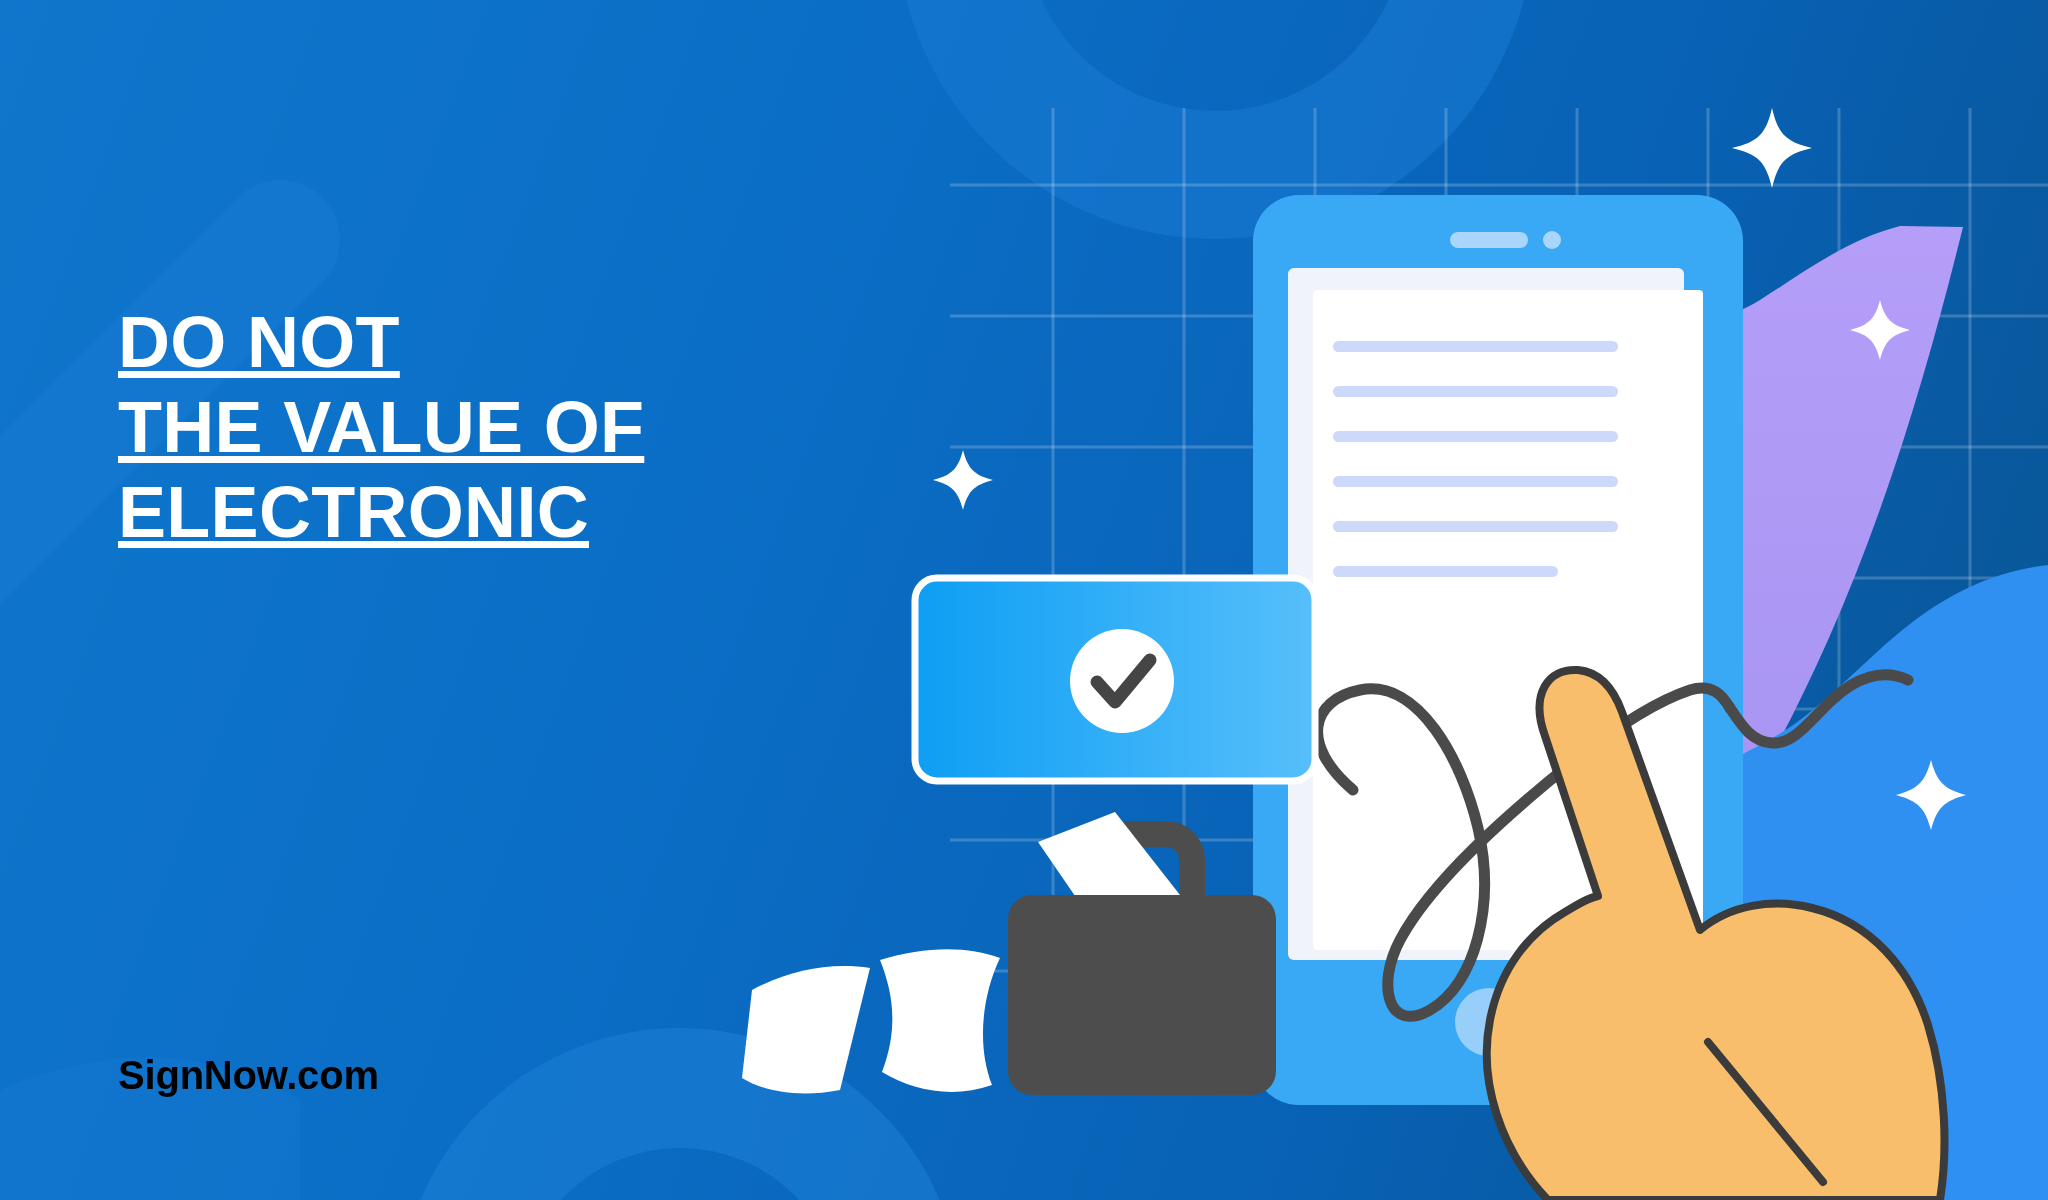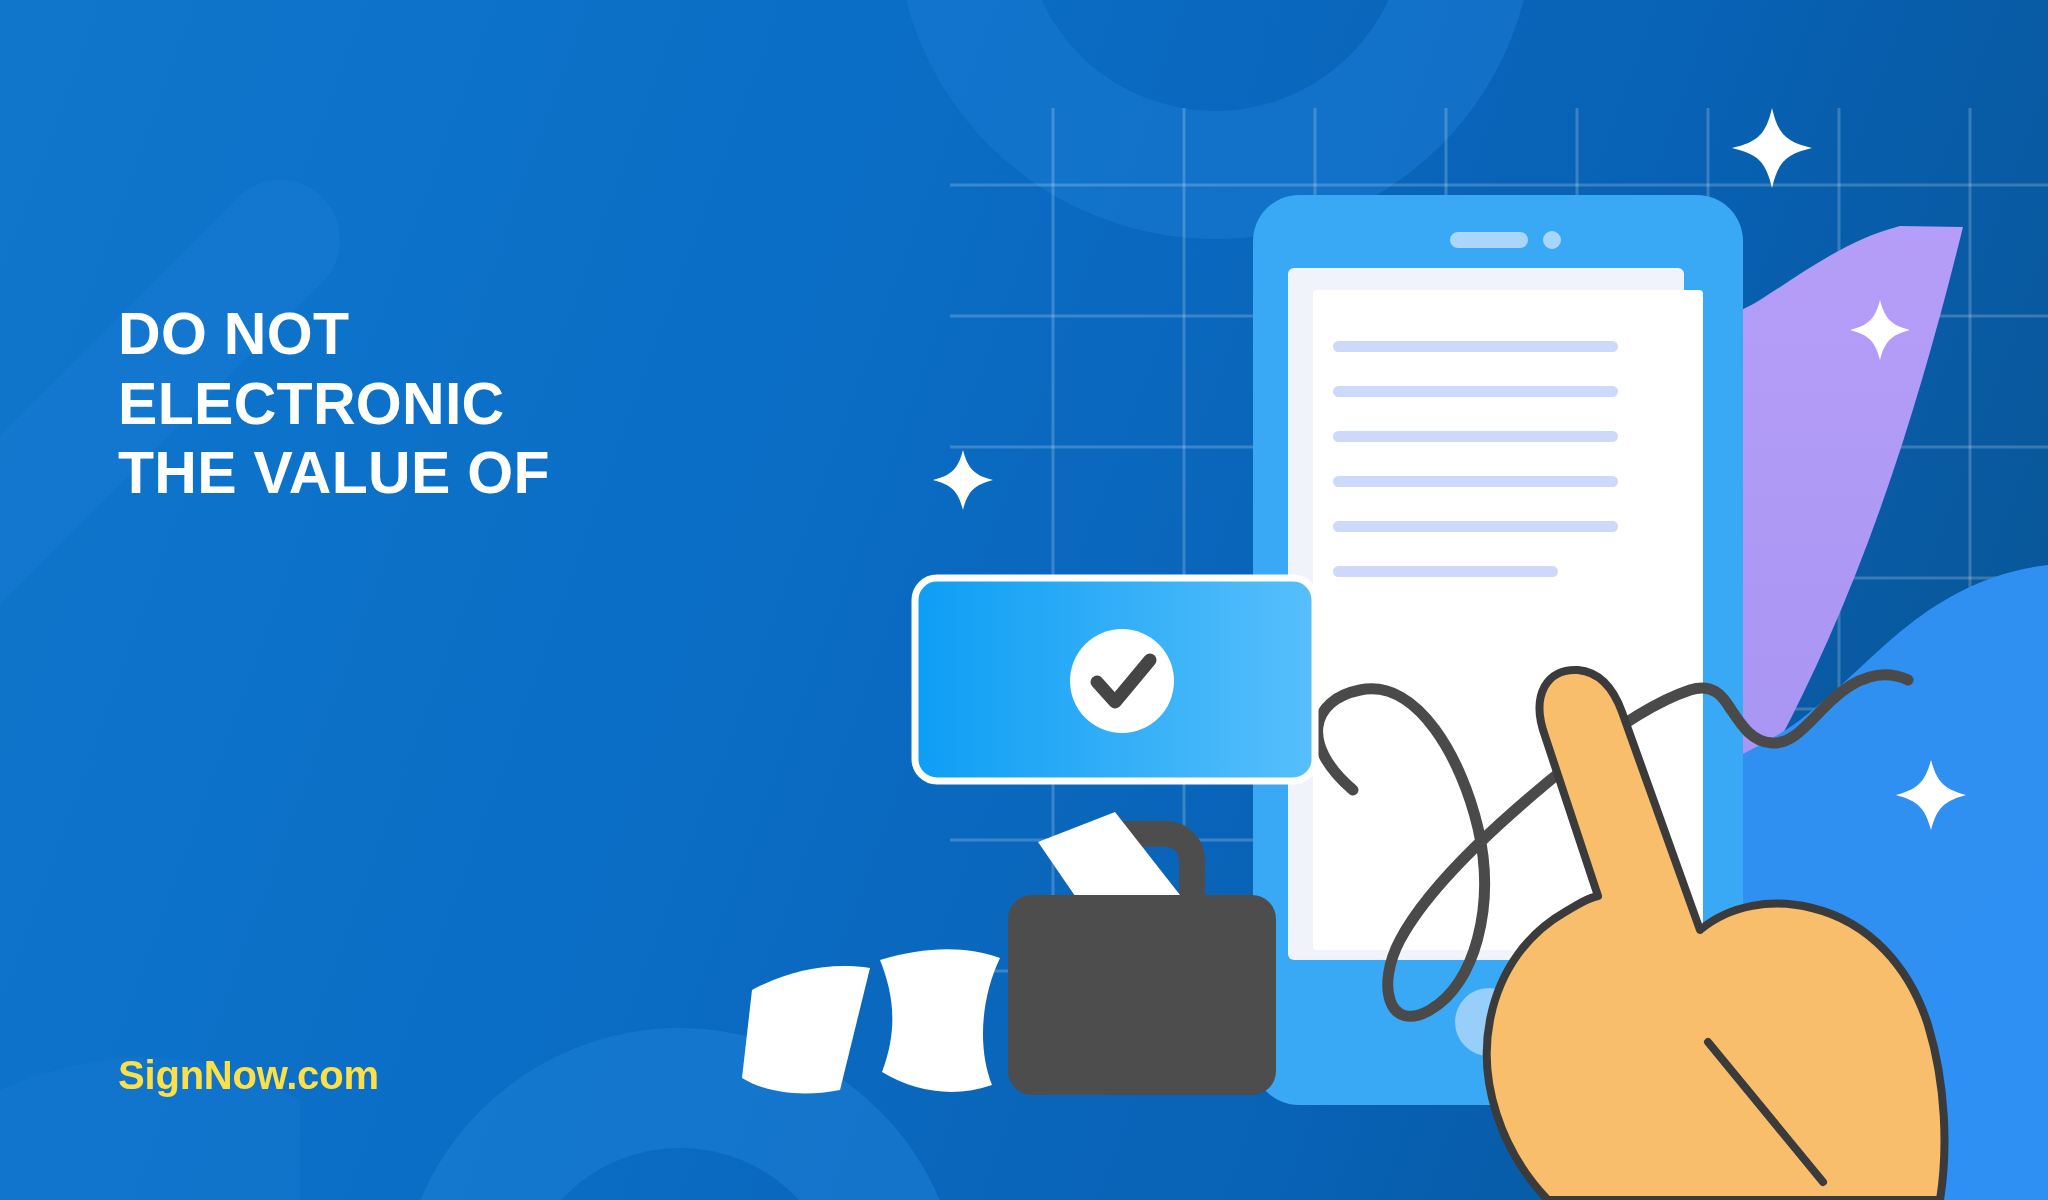--- a/index.html
+++ b/index.html
@@ -23,39 +23,40 @@
   .layer { position: absolute; inset: 0; }
   svg.layer { display: block; }
 
   
   #headline {
     position: absolute;
     left: 118px;
     top: 300px;
     width: 640px;
     color: #ffffff;
-    font-size: 59px;
+    font-size: 72px;
     font-weight: bold;
     line-height: 1.18;
     letter-spacing: 0.3px;
     text-transform: uppercase;
+    text-decoration: underline;
   }
   #headline .hl {
     display: block;
     white-space: nowrap;
   }
 
   
   #logo {
     position: absolute;
     left: 118px;
     top: 1053px;
     font-size: 40px;
     font-weight: bold;
-    color: #fde047;
+    color: #000000;
     letter-spacing: -0.2px;
   }
 </style>
 </head>
 <body>
 
 <div id="banner">
 
   <div id="bg-gradient"></div>
 
@@ -203,19 +204,19 @@
     <g fill="#ffffff">
       <path d="M 1772 108 C 1778 134 1786 142 1812 148 C 1786 154 1778 162 1772 188 C 1766 162 1758 154 1732 148 C 1758 142 1766 134 1772 108 Z"></path>
       <path d="M 1880 300 C 1885 319 1891 325 1910 330 C 1891 335 1885 341 1880 360 C 1875 341 1869 335 1850 330 C 1869 325 1875 319 1880 300 Z"></path>
       <path d="M 963 450 C 968 469 974 475 993 480 C 974 485 968 491 963 510 C 958 491 952 485 933 480 C 952 475 958 469 963 450 Z"></path>
       <path d="M 1931 760 C 1937 782 1944 789 1966 795 C 1944 801 1937 808 1931 830 C 1925 808 1918 801 1896 795 C 1918 789 1925 782 1931 760 Z"></path>
     </g>
   </svg>
 
   <div id="headline">
     <span class="hl">DO NOT</span>
+    <span class="hl">THE VALUE OF</span>
     <span class="hl">ELECTRONIC</span>
-    <span class="hl">THE VALUE OF</span>
   </div>
 
   <div id="logo">SignNow.com</div>
 
 </div>
 
 </body></html>

